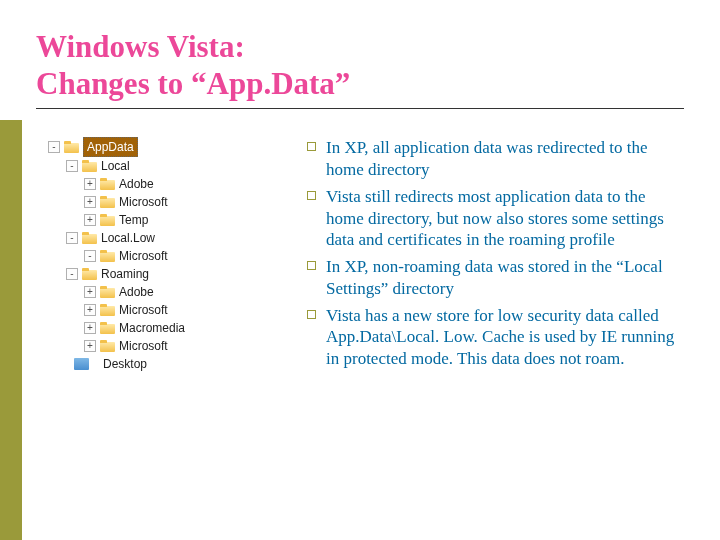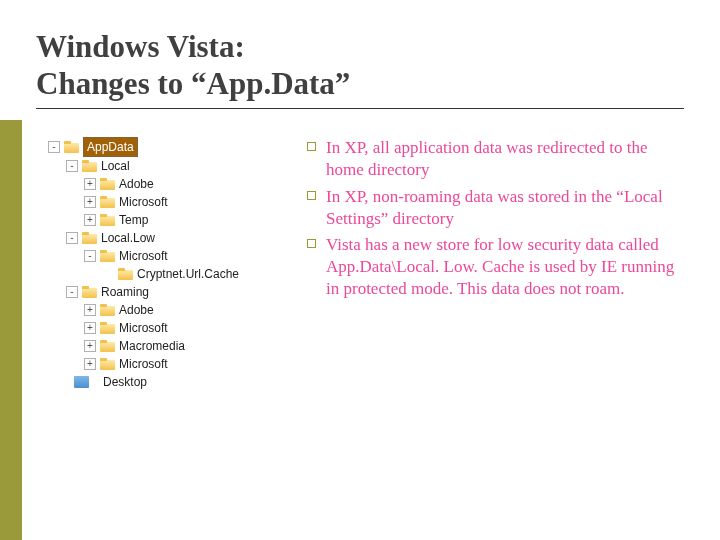--- a/index.html
+++ b/index.html
@@ -17,21 +17,21 @@
     top: 120px;
     width: 22px;
     height: 420px;
     background: #9a9a3a;
   }
   .slide {
     padding: 28px 36px 0 36px;
   }
   .title {
     font-size: 31px;
-    color: #404040;
+    color: #ec4899;
     line-height: 1.2;
     border-bottom: 1px solid #333;
     padding-bottom: 6px;
     margin-bottom: 28px;
   }
   .content {
     display: flex;
     align-items: flex-start;
     gap: 24px;
     padding-left: 12px;
@@ -104,21 +104,21 @@
   }
   .selected-label {
     background: #a16207;
     color: #fff;
     padding: 0 3px;
     border: 1px dotted #666;
   }
   .bullets {
     flex: 1;
     font-size: 17px;
-    color: #ec4899;
+    color: #0369a1;
     line-height: 1.28;
   }
   .bullet {
     display: flex;
     gap: 10px;
     margin-bottom: 5px;
   }
   .bullet-mark {
     width: 9px;
     height: 9px;
@@ -169,25 +169,20 @@
           <div class="node" style="padding-left: 18px;">
             <span class="toggle">-</span>
             <span class="folder-icon"></span>
             <span>Local.Low</span>
           </div>
           <div class="node" style="padding-left: 36px;">
             <span class="toggle">-</span>
             <span class="folder-icon"></span>
             <span>Microsoft</span>
           </div>
-          <div class="node" style="padding-left: 54px;">
-            <span class="toggle-spacer"></span>
-            <span class="folder-icon"></span>
-            <span>Cryptnet.Url.Cache</span>
-          </div>
           <div class="node" style="padding-left: 18px;">
             <span class="toggle">-</span>
             <span class="folder-icon"></span>
             <span>Roaming</span>
           </div>
           <div class="node" style="padding-left: 36px;">
             <span class="toggle">+</span>
             <span class="folder-icon"></span>
             <span>Adobe</span>
           </div>
@@ -214,20 +209,24 @@
         </div>
     </div>
 
     <div class="bullets" id="bullets">
         <div class="bullet">
           <span class="bullet-mark"></span>
           <span>In XP, all application data was redirected to the home directory</span>
         </div>
         <div class="bullet">
           <span class="bullet-mark"></span>
+          <span>Vista still redirects most application data to the home directory, but now also stores some settings data and certificates in the roaming profile</span>
+        </div>
+        <div class="bullet">
+          <span class="bullet-mark"></span>
           <span>In XP, non-roaming data was stored in the “Local Settings” directory</span>
         </div>
         <div class="bullet">
           <span class="bullet-mark"></span>
           <span>Vista has a new store for low security data called App.Data\Local. Low. Cache is used by IE running in protected mode. This data does not roam.</span>
         </div>
       </div>
   </div>
 </div>
 

